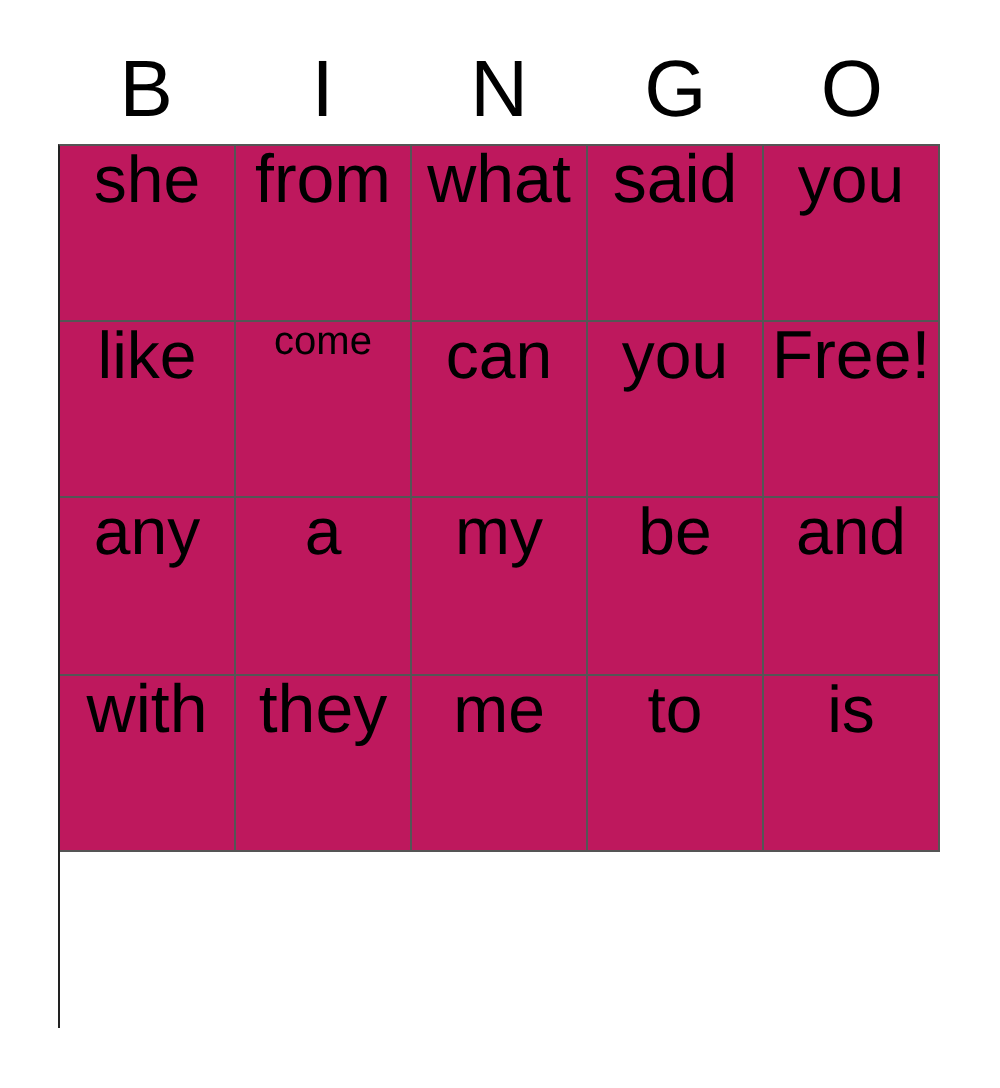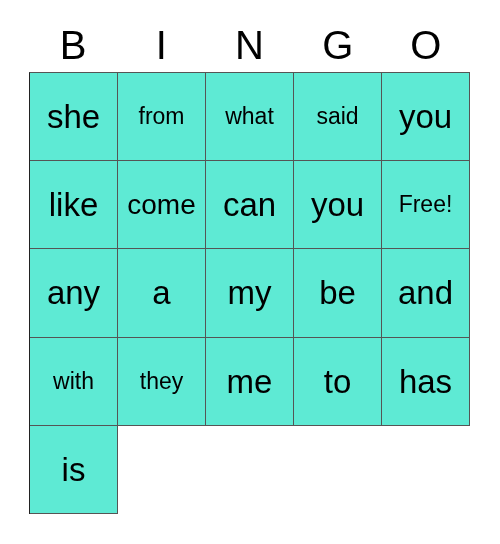--- a/index.html
+++ b/index.html
@@ -58,40 +58,39 @@
     border-left: 1px solid #222222;
     box-sizing: border-box;
     background: #ffffff;
   }
 
   .grid-cell {
     border-right: 1px solid #555555;
     border-bottom: 1px solid #555555;
     box-sizing: border-box;
     display: flex;
-    align-items: center;
     justify-content: center;
-    background: #5eead4;
+    background: #be185d;
     overflow: hidden;
     padding: 0 2px;
   }
 
   .cell-text {
     font-size: 33px;
     line-height: 1;
     color: #000000;
     white-space: nowrap;
     text-align: center;
   }
   
   .cell-text.shrink {
-    font-size: 28px;
+    font-size: 20px;
   }
   .cell-text.shrink-mid {
-    font-size: 23px;
+    font-size: 34px;
   }
 </style>
 </head>
 <body>
 
 <div id="bingo-card">
 
   <div id="header-row">
     <div class="header-cell">B</div>
     <div class="header-cell">I</div>
@@ -157,20 +156,17 @@
     <div class="grid-cell">
         <span class="cell-text shrink-mid">they</span>
       </div>
     <div class="grid-cell">
         <span class="cell-text">me</span>
       </div>
     <div class="grid-cell">
         <span class="cell-text">to</span>
       </div>
     <div class="grid-cell">
-        <span class="cell-text">has</span>
-      </div>
-    <div class="grid-cell">
         <span class="cell-text">is</span>
       </div>
 
   </div>
 </div>
 
 </body></html>

